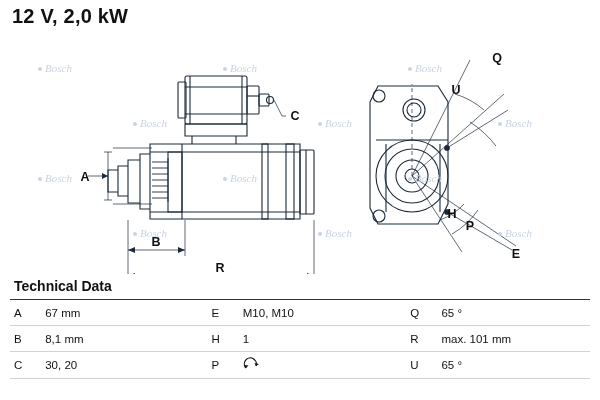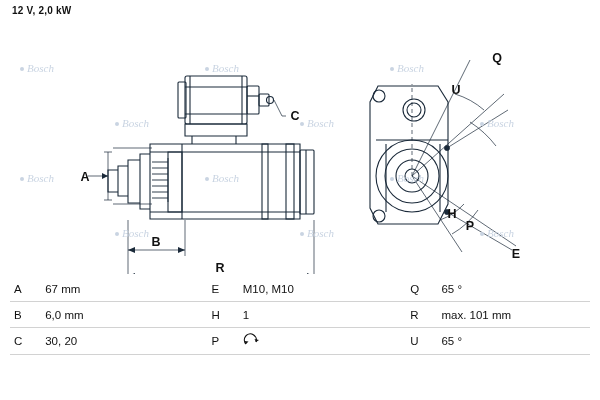--- a/index.html
+++ b/index.html
@@ -17,38 +17,39 @@
   .page {
     position: relative;
     width: 600px;
     height: 400px;
     box-sizing: border-box;
   }
   .title {
     position: absolute;
     left: 12px;
     top: 5px;
-    font-size: 10px;
+    font-size: 20px;
     font-weight: bold;
     letter-spacing: 0.2px;
   }
   .drawing {
     position: absolute;
     left: 0;
     top: 24px;
     width: 600px;
     height: 250px;
   }
   .watermark {
     position: absolute;
     font-size: 11px;
     font-style: italic;
     color: #c9d4e2;
     font-family: "Liberation Serif", serif;
     user-select: none;
+    margin-left: 18px;
   }
   .wm-dot {
     display: inline-block;
     width: 4px;
     height: 4px;
     border-radius: 50%;
     background: #c9d4e2;
     margin-right: 3px;
     vertical-align: middle;
   }
@@ -234,35 +235,36 @@
     <div class="watermark" style="left:390px; top:148px;"><span class="wm-dot"></span><span>Bosch</span></div>
     <div class="watermark" style="left:115px; top:93px;"><span class="wm-dot"></span><span>Bosch</span></div>
     <div class="watermark" style="left:300px; top:93px;"><span class="wm-dot"></span><span>Bosch</span></div>
     <div class="watermark" style="left:480px; top:93px;"><span class="wm-dot"></span><span>Bosch</span></div>
     <div class="watermark" style="left:115px; top:203px;"><span class="wm-dot"></span><span>Bosch</span></div>
     <div class="watermark" style="left:300px; top:203px;"><span class="wm-dot"></span><span>Bosch</span></div>
     <div class="watermark" style="left:480px; top:203px;"><span class="wm-dot"></span><span>Bosch</span></div>
   </div>
 
   <div class="table-wrap">
+    <div class="td-title">Technical Data</div>
     <table class="tdata">
       <tbody>
         <tr>
           <td class="key">A</td>
           <td class="val">67 mm</td>
           <td class="sep"></td>
           <td class="key">E</td>
           <td class="val">M10, M10</td>
           <td class="sep"></td>
           <td class="key">Q</td>
           <td class="val">65 °</td>
         </tr>
         <tr>
           <td class="key">B</td>
-          <td class="val">6,0 mm</td>
+          <td class="val">8,1 mm</td>
           <td class="sep"></td>
           <td class="key">H</td>
           <td class="val">1</td>
           <td class="sep"></td>
           <td class="key">R</td>
           <td class="val">max. 101 mm</td>
         </tr>
         <tr>
           <td class="key">C</td>
           <td class="val">30, 20</td>

